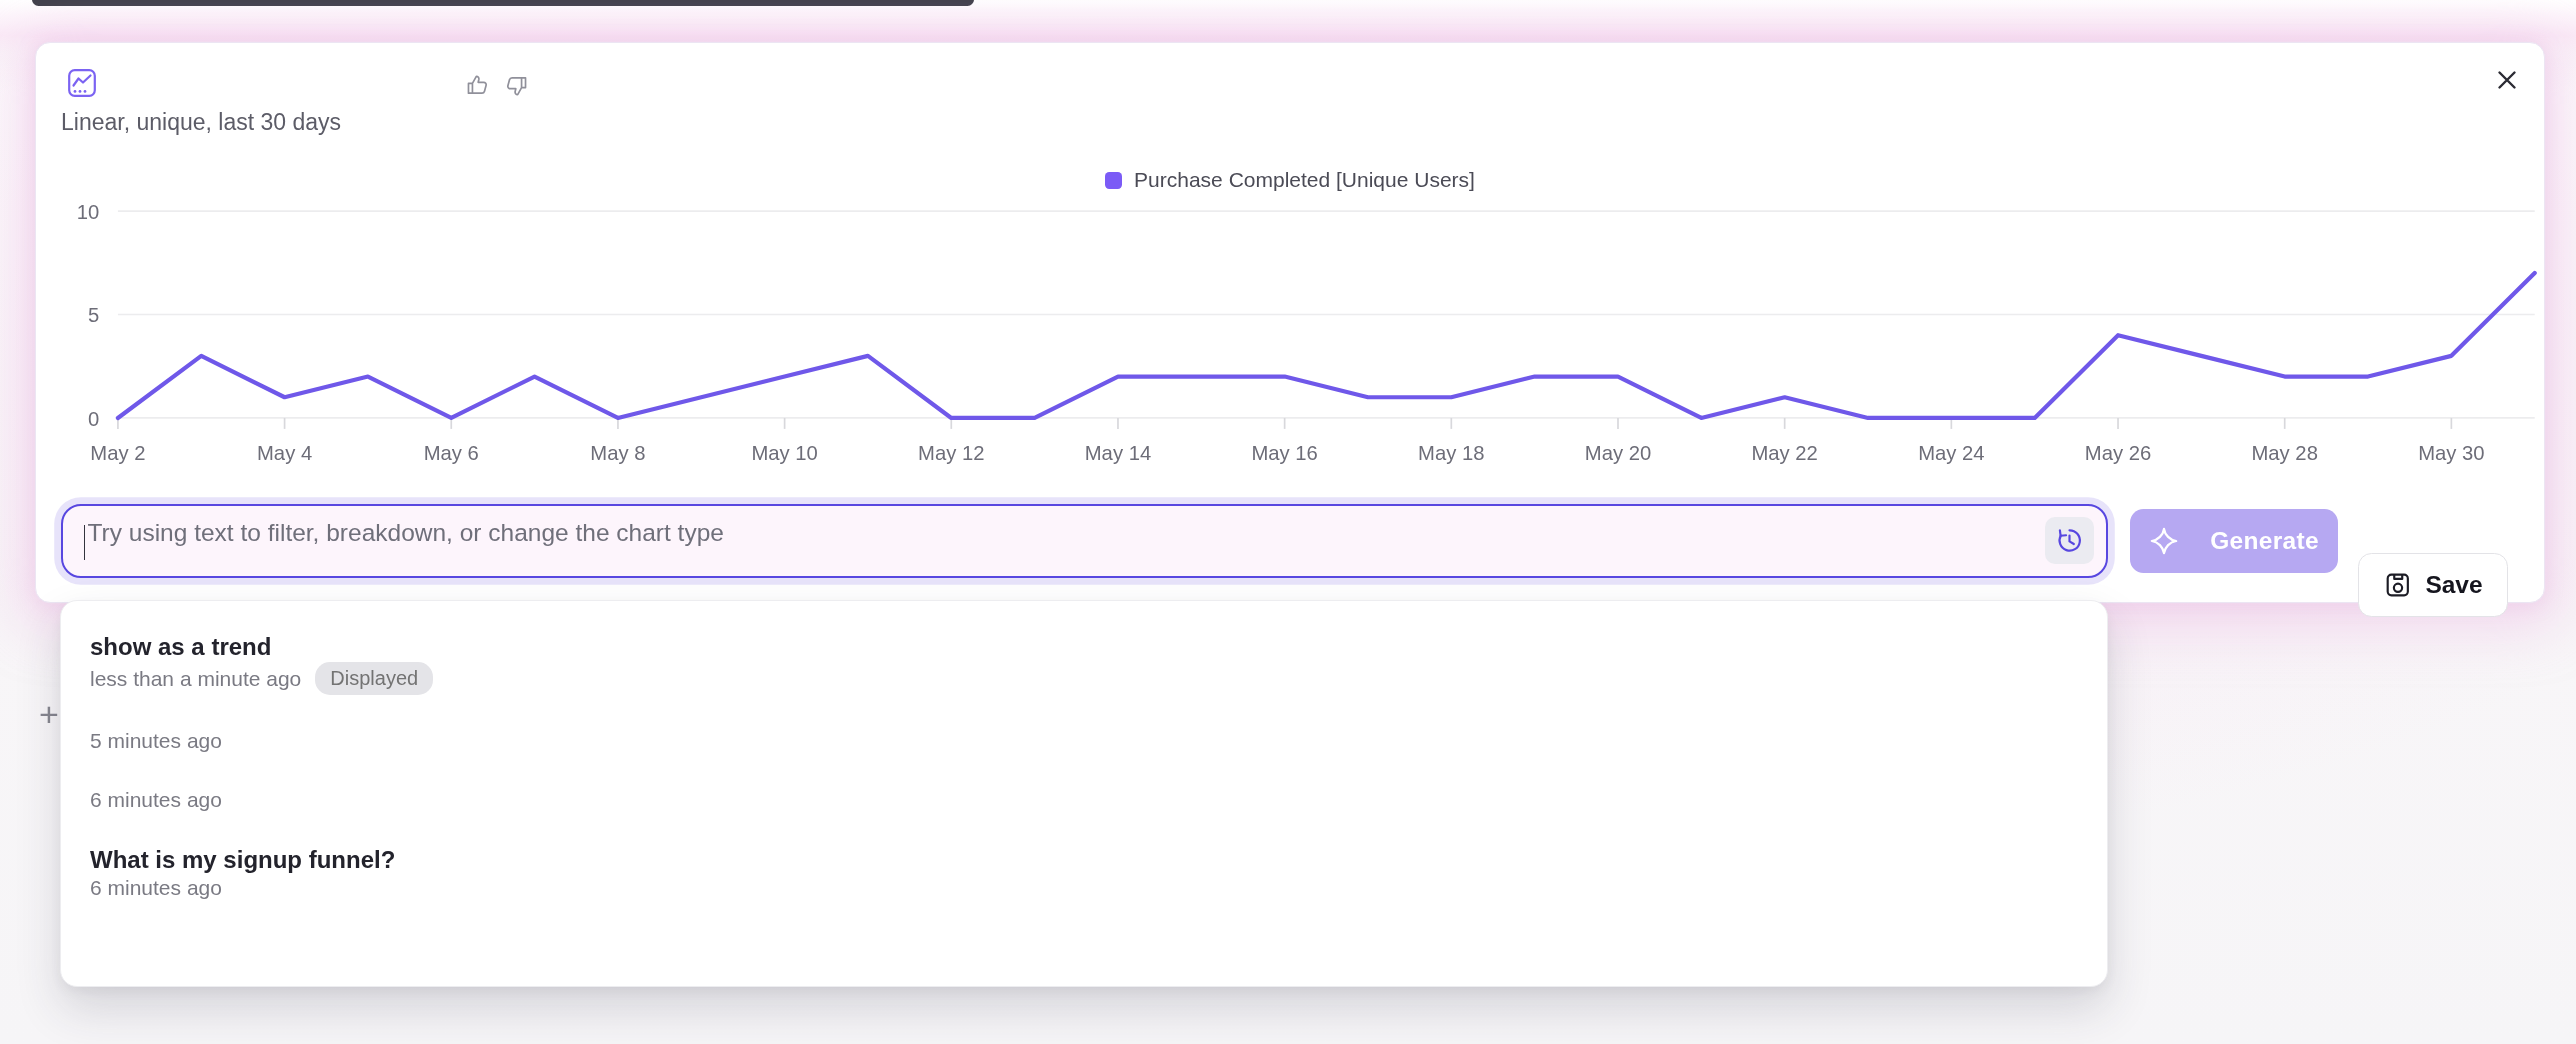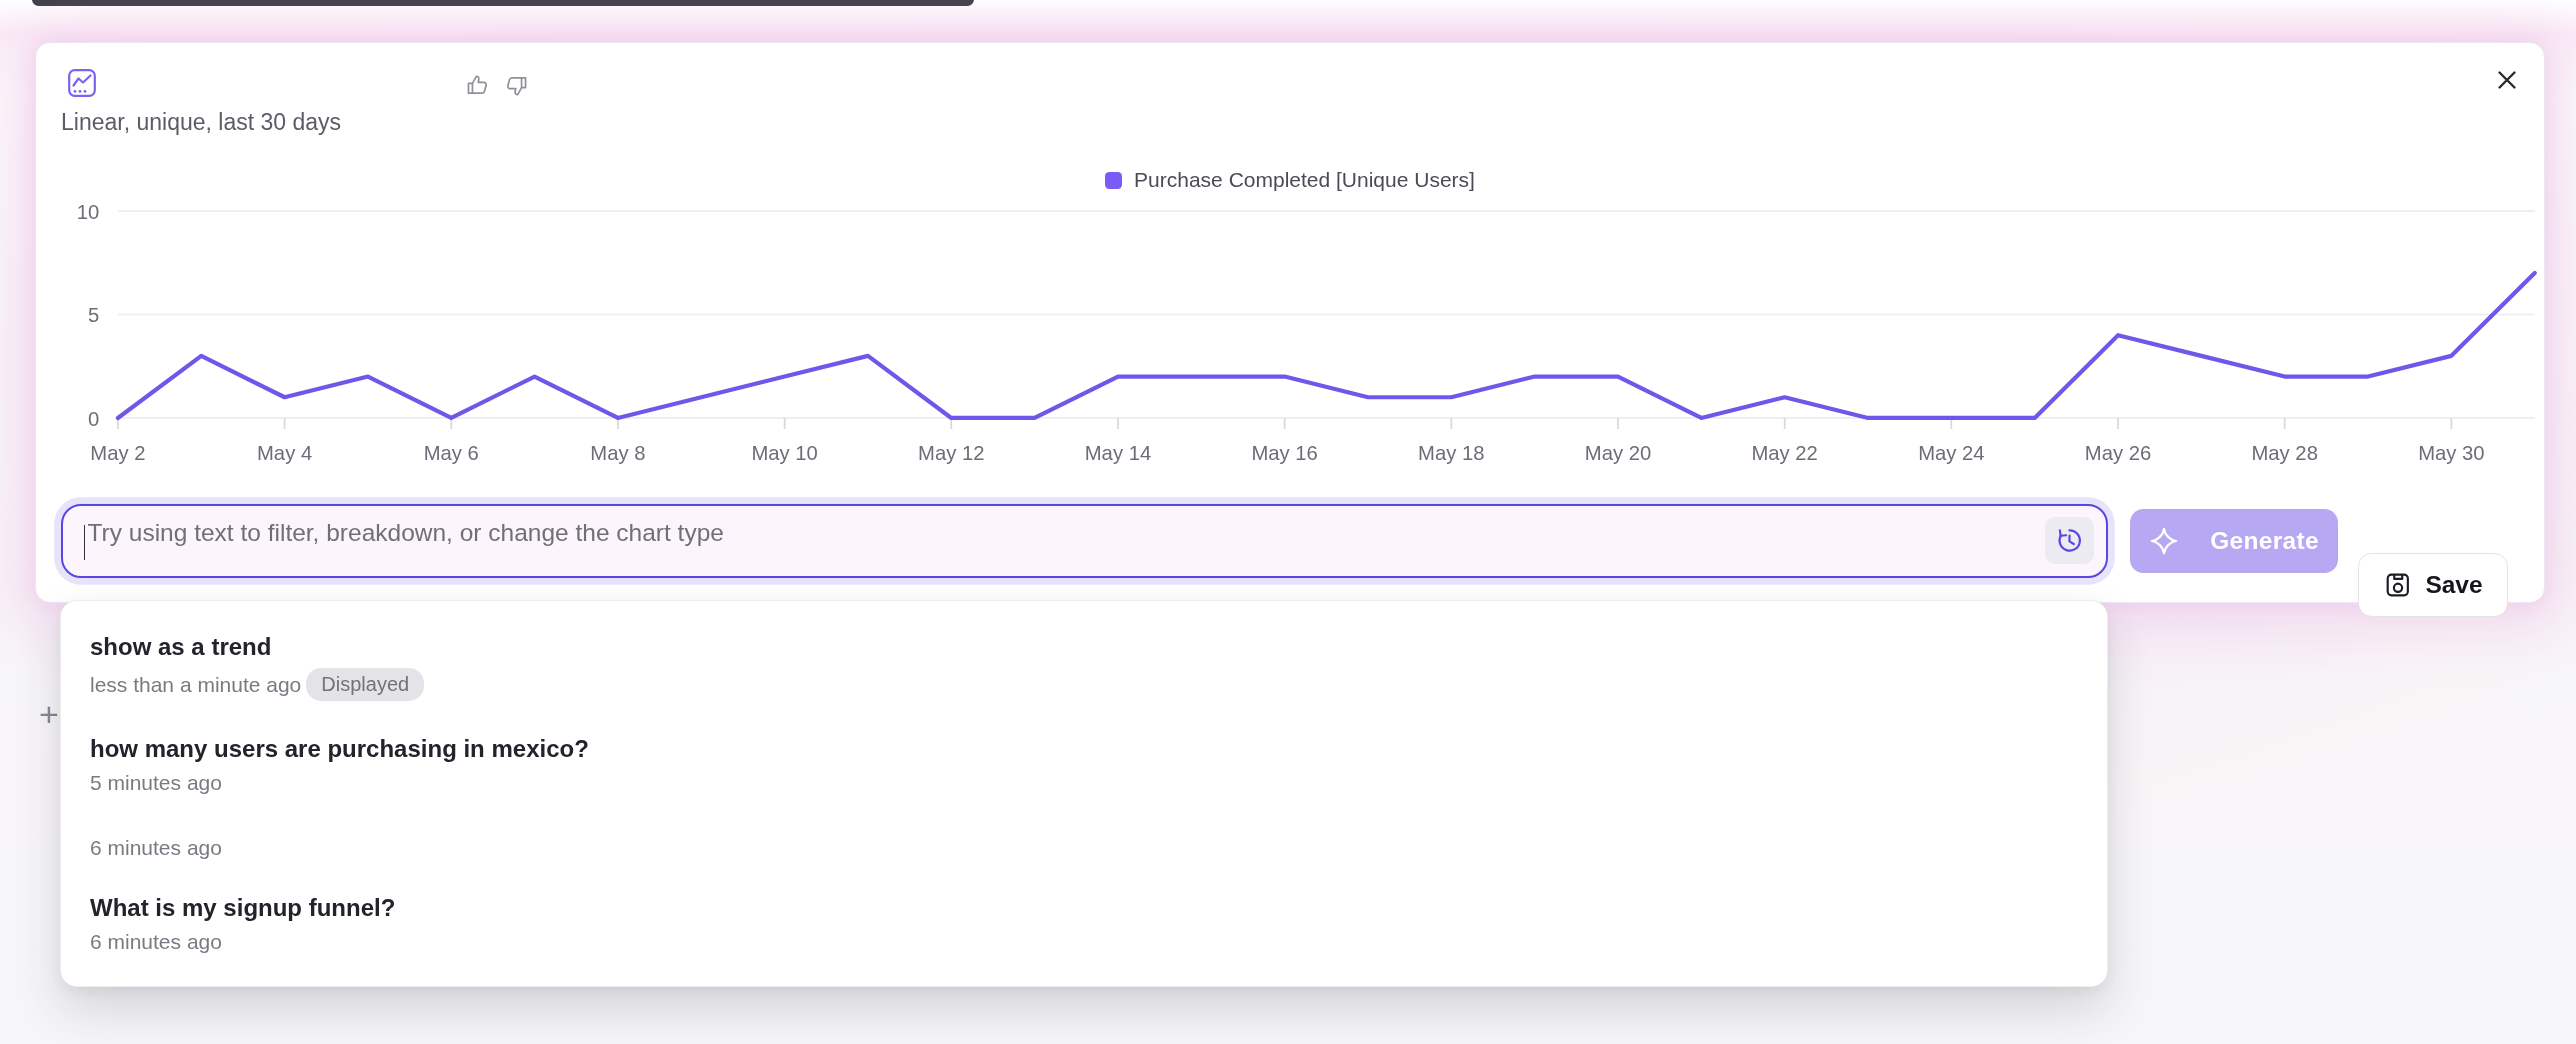--- a/index.html
+++ b/index.html
@@ -54,21 +54,21 @@
     border:1.7px solid #e3e3e7;border-radius:13.5px;background:#ffffff;color:#15151e;font-family:inherit;
     font-size:24.5px;font-weight:600;display:flex;align-items:center;justify-content:center;gap:12px;cursor:pointer;margin-top:44px;}
 
   
   .dropdown{position:absolute;left:60px;top:600px;width:2048px;height:387px;box-sizing:border-box;background:#ffffff;
     border:0.8px solid #ededf0;border-radius:17px;z-index:5;overflow:hidden;
     box-shadow:0 22px 46px rgba(45,45,70,.16), 0 5px 12px rgba(0,0,0,.05);
     padding:22px 29px 24px 29px;}
   .h-item{padding:8.5px 0 25px 0;cursor:pointer;}
   .h-title{font-size:24px;font-weight:600;color:#23232c;line-height:30px;}
-  .h-meta{margin-top:6px;display:flex;align-items:center;gap:5px;line-height:25px;}
+  .h-meta{margin-top:0;display:flex;align-items:center;gap:14px;line-height:25px;}
   .h-time{font-size:21px;color:#7a7a83;}
   .h-badge{display:inline-block;background:#e4e4e8;color:#737373;font-size:20px;padding:4.2px 15px;border-radius:15px;}
 </style>
 </head>
 <body>
 
 <div class="page">
 
   <div class="top-edge"></div>
 
@@ -176,21 +176,20 @@
   <div class="dropdown">
     <div class="h-item">
       <div class="h-title">show as a trend</div>
       <div class="h-meta">
         <span class="h-time">less than a minute ago</span>
         <span class="h-badge">Displayed</span>
       </div>
     </div>
 
     <div class="h-item">
-      <div class="h-title">how many users are purchasing in mexico?</div>
       <div class="h-meta">
         <span class="h-time">5 minutes ago</span>
 
       </div>
     </div>
 
     <div class="h-item">
       <div class="h-meta">
         <span class="h-time">6 minutes ago</span>
 

